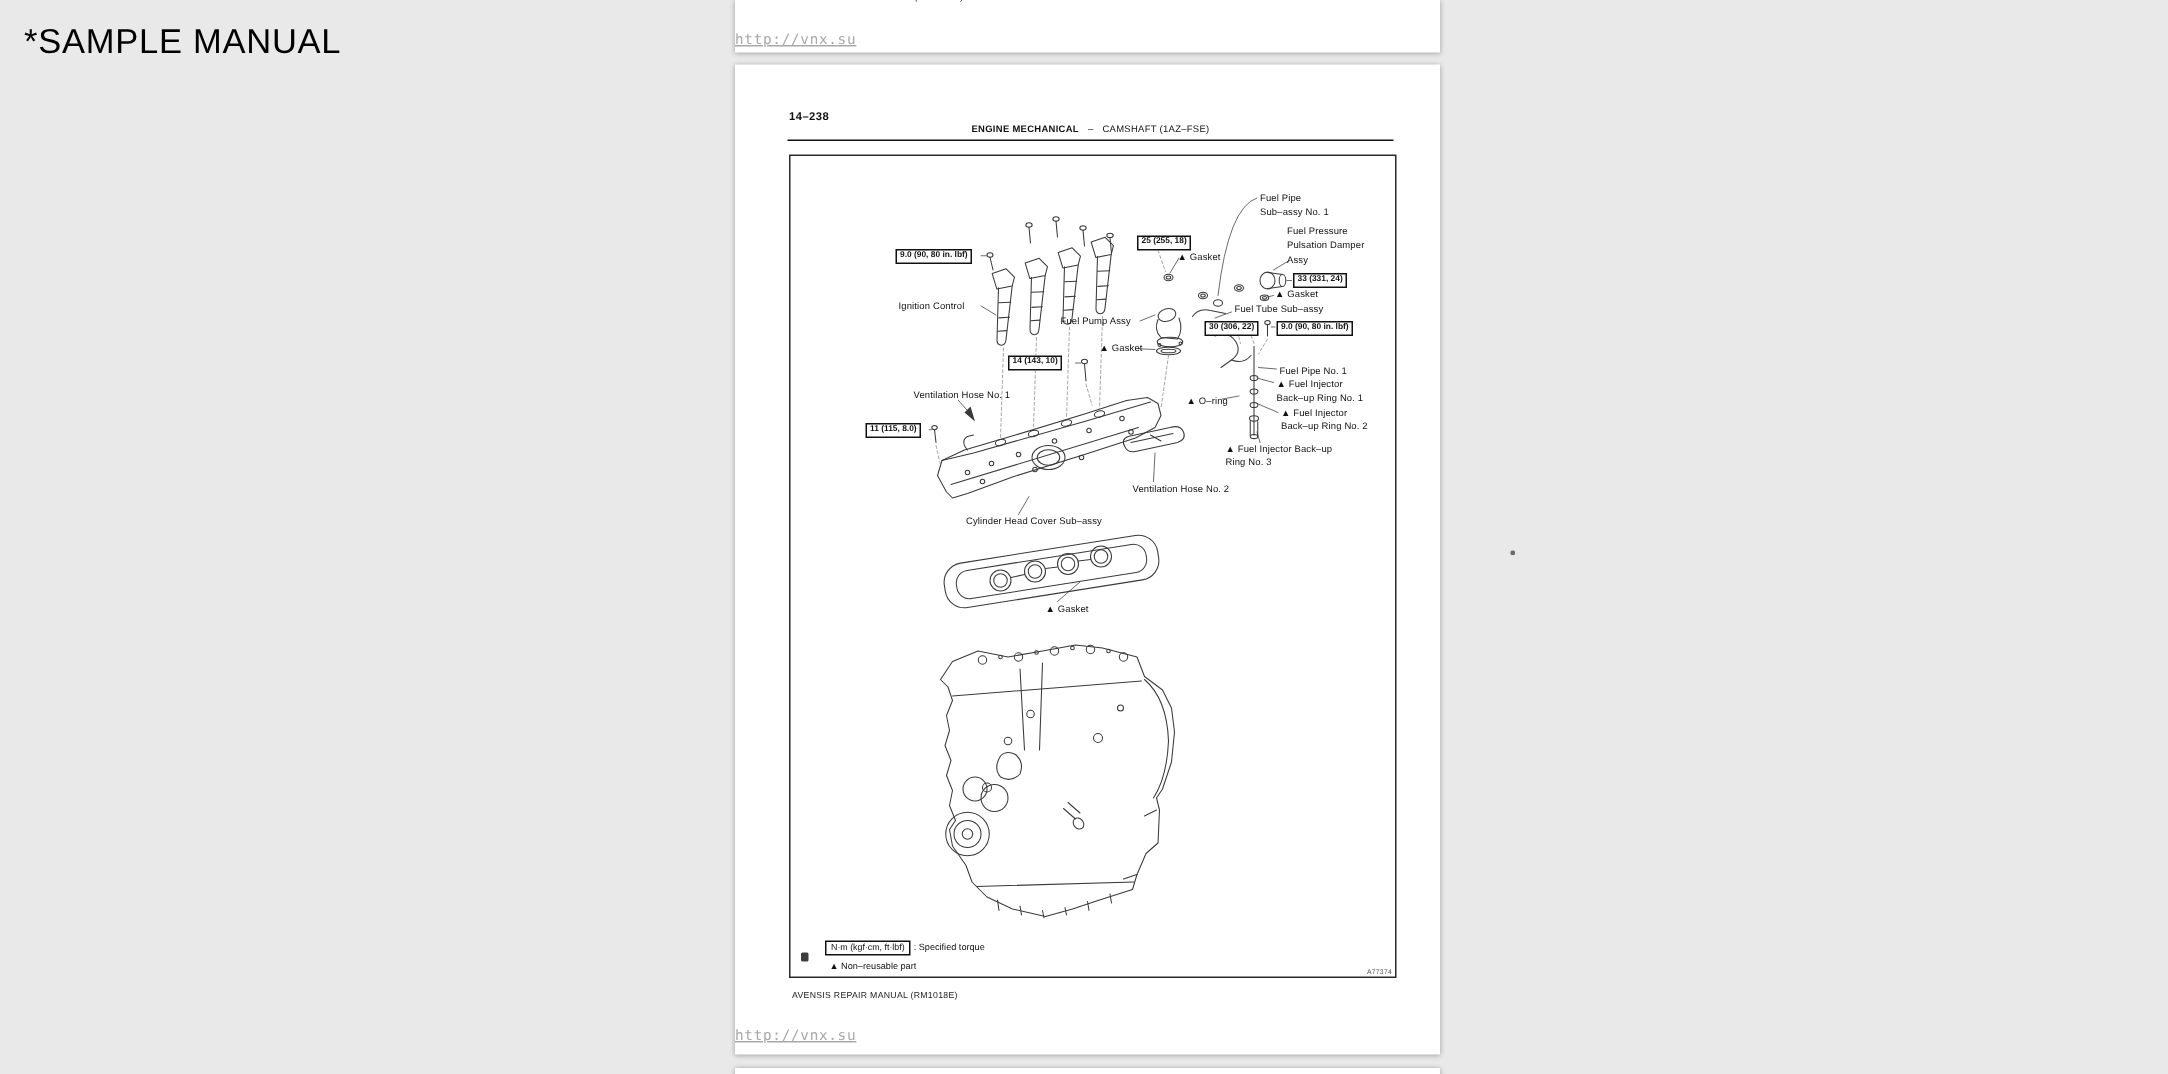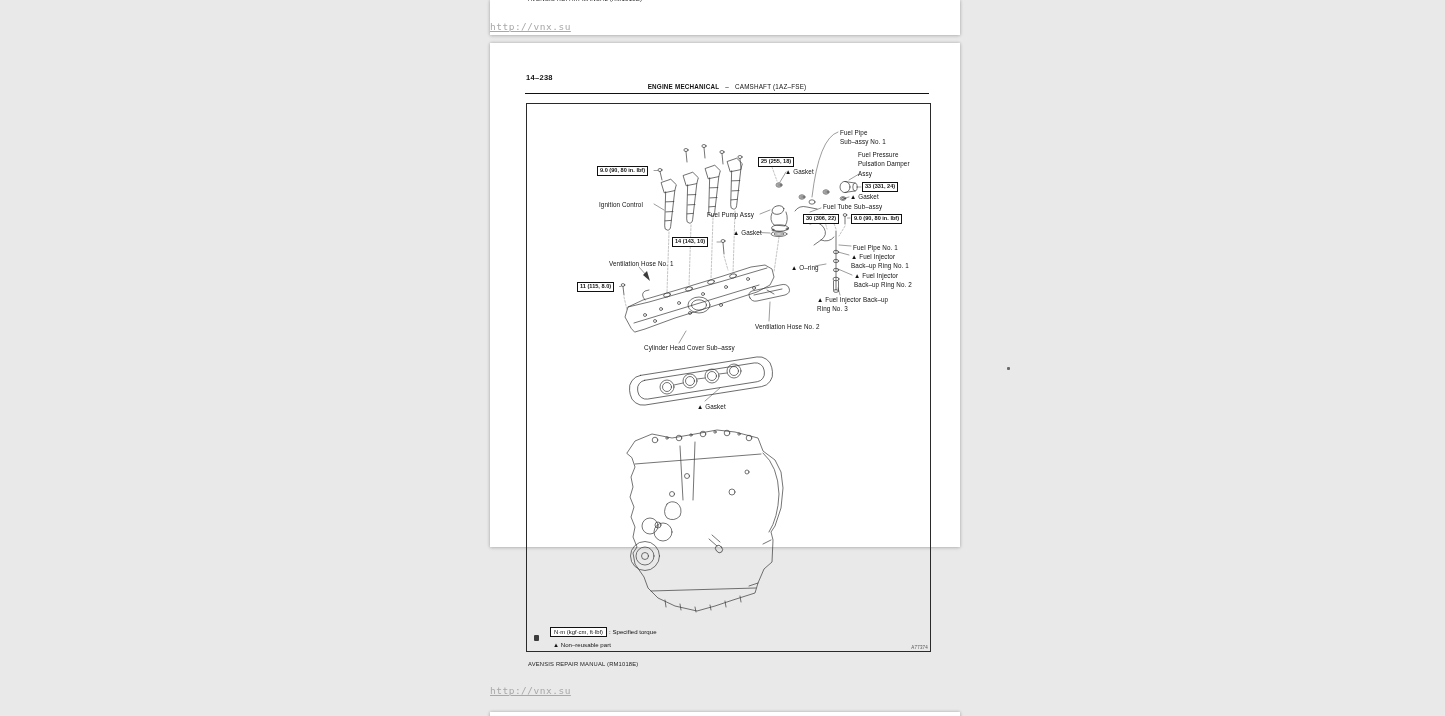--- a/index.html
+++ b/index.html
@@ -4,21 +4,21 @@
 <style>
   html,body{margin:0;padding:0;}
   .screen{position:relative;width:1445px;height:716px;background:#e9e9e9;overflow:hidden;
           font-family:"Liberation Sans",sans-serif;}
   .sample-title{position:absolute;left:16px;top:14px;font-size:23px;color:#000;letter-spacing:.5px;}
   .speck{position:absolute;left:1007px;top:367px;width:3px;height:3px;background:#6a6a6a;border-radius:1px;}
 
   .page{position:absolute;left:490px;width:470px;background:#fff;
         box-shadow:0 0 3px rgba(0,0,0,.22),0 1px 4px rgba(0,0,0,.12);}
   .page-prev{top:0;height:35px;overflow:hidden;}
-  .page-main{top:43px;height:504px;}
+  .page-main{top:43px;height:660px;}
   .page-next{top:712px;height:12px;}
 
   .cut-text{position:absolute;top:-4px;left:38px;font-size:6px;color:#222;letter-spacing:.2px;white-space:nowrap;}
   .watermark{position:absolute;left:0;width:100%;
              font-family:"DejaVu Sans Mono",monospace;font-size:9.5px;color:#a8a8a8;
              text-decoration:underline;letter-spacing:.5px;}
   .wm-prev{bottom:3px;}
   .wm-main{top:642px;}
 
   .page-number{position:absolute;left:36px;top:30px;font-size:7.5px;font-weight:bold;color:#111;letter-spacing:.3px;}
@@ -40,20 +40,21 @@
   .stamp-icon{position:absolute;left:7px;top:531px;width:5px;height:6px;background:#3c3c3c;border-radius:1px;}
   .figure-code{position:absolute;right:2px;bottom:1px;font-size:4.5px;color:#555;letter-spacing:.2px;}
 
   .page-footer{position:absolute;left:38px;top:618px;font-size:5.8px;color:#222;letter-spacing:.2px;}
 </style>
 </head>
 <body>
 
 <div class="screen">
 
+  <div class="sample-title">*SAMPLE MANUAL</div>
 
   <div class="speck"></div>
 
   <div class="page page-prev">
     <div class="cut-text">AVENSIS REPAIR MANUAL  (RM1018E)</div>
     <div class="watermark wm-prev">http://vnx.su</div>
   </div>
 
   <div class="page page-main">
 

